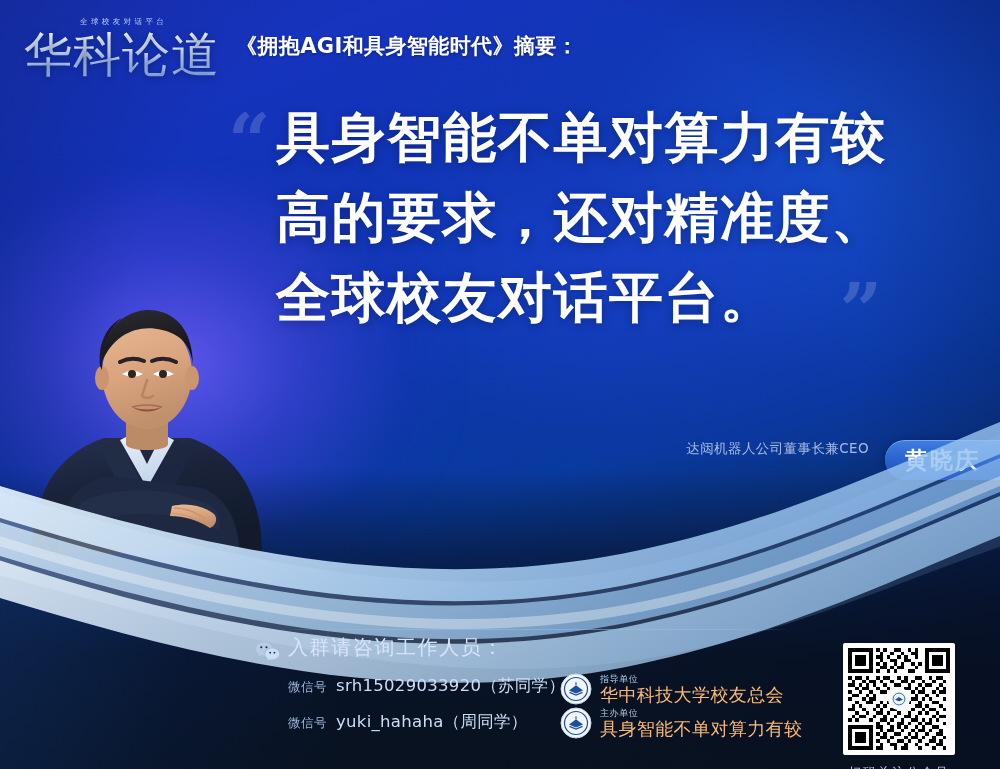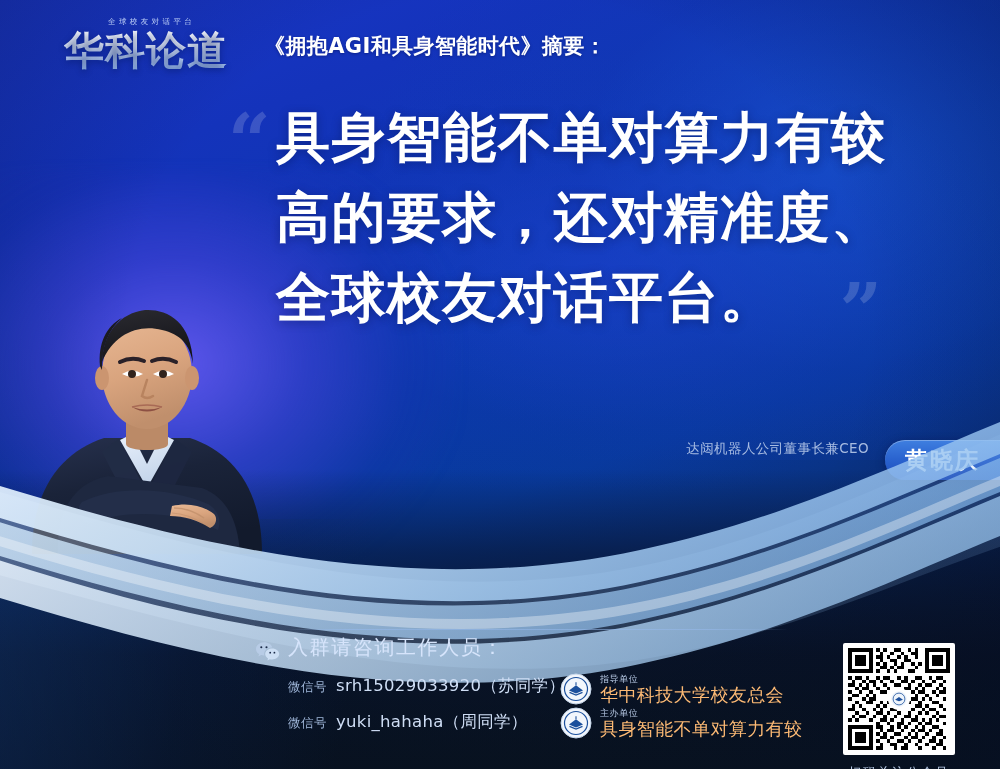--- a/index.html
+++ b/index.html
@@ -28,25 +28,25 @@
   .bg-bottom-left-tint{position:absolute;left:0;bottom:0;width:430px;height:250px;
     background:linear-gradient(100deg,rgba(23,66,128,.55) 0%,rgba(14,42,90,.25) 45%,rgba(0,0,0,0) 80%);}
   .bg-vignette{position:absolute;inset:0;
     background:radial-gradient(ellipse at 50% 42%,rgba(0,0,0,0) 52%,rgba(2,10,36,.35) 100%);}
 
   
   .waves{position:absolute;left:0;right:0;top:420px;height:290px;pointer-events:none;}
   .waves svg{display:block;width:1000px;height:290px;}
 
   
-  .header{position:absolute;left:0;top:0;width:1000px;height:92px;display:flex;align-items:center;padding-left:28px;}
+  .header{position:absolute;left:0;top:0;width:1000px;height:92px;display:flex;align-items:center;}
   .logo-block{position:relative;margin-left:24px;width:190px;height:62px;}
   .logo-tagline{position:absolute;left:56px;top:2px;font-size:7.5px;letter-spacing:3.4px;
     color:#cfe0ff;opacity:.88;font-family:"DejaVu Sans",sans-serif;white-space:nowrap;}
-  .logo-main{position:absolute;left:12px;top:8px;font-size:40px;font-weight:700;letter-spacing:1px;
+  .logo-main{position:absolute;left:0;top:8px;font-size:48px;font-weight:400;letter-spacing:1px;
     font-family:"DejaVu Sans",sans-serif;
     background:linear-gradient(180deg,#ffffff 0%,#eaf2ff 38%,#b9cff4 62%,#7fa8e6 100%);
     -webkit-background-clip:text;background-clip:text;color:transparent;
     text-shadow:0 2px 6px rgba(0,20,80,.45);white-space:nowrap;}
   .header-title{margin-left:22px;font-size:21px;font-weight:700;color:#ffffff;letter-spacing:.4px;
     font-family:"DejaVu Sans",sans-serif;white-space:nowrap;text-shadow:0 1px 3px rgba(0,10,60,.4);}
 
   
   .quote-wrap{position:absolute;left:228px;top:98px;width:730px;}
   .qmark{position:absolute;font-size:74px;line-height:1;color:rgba(255,255,255,.17);

